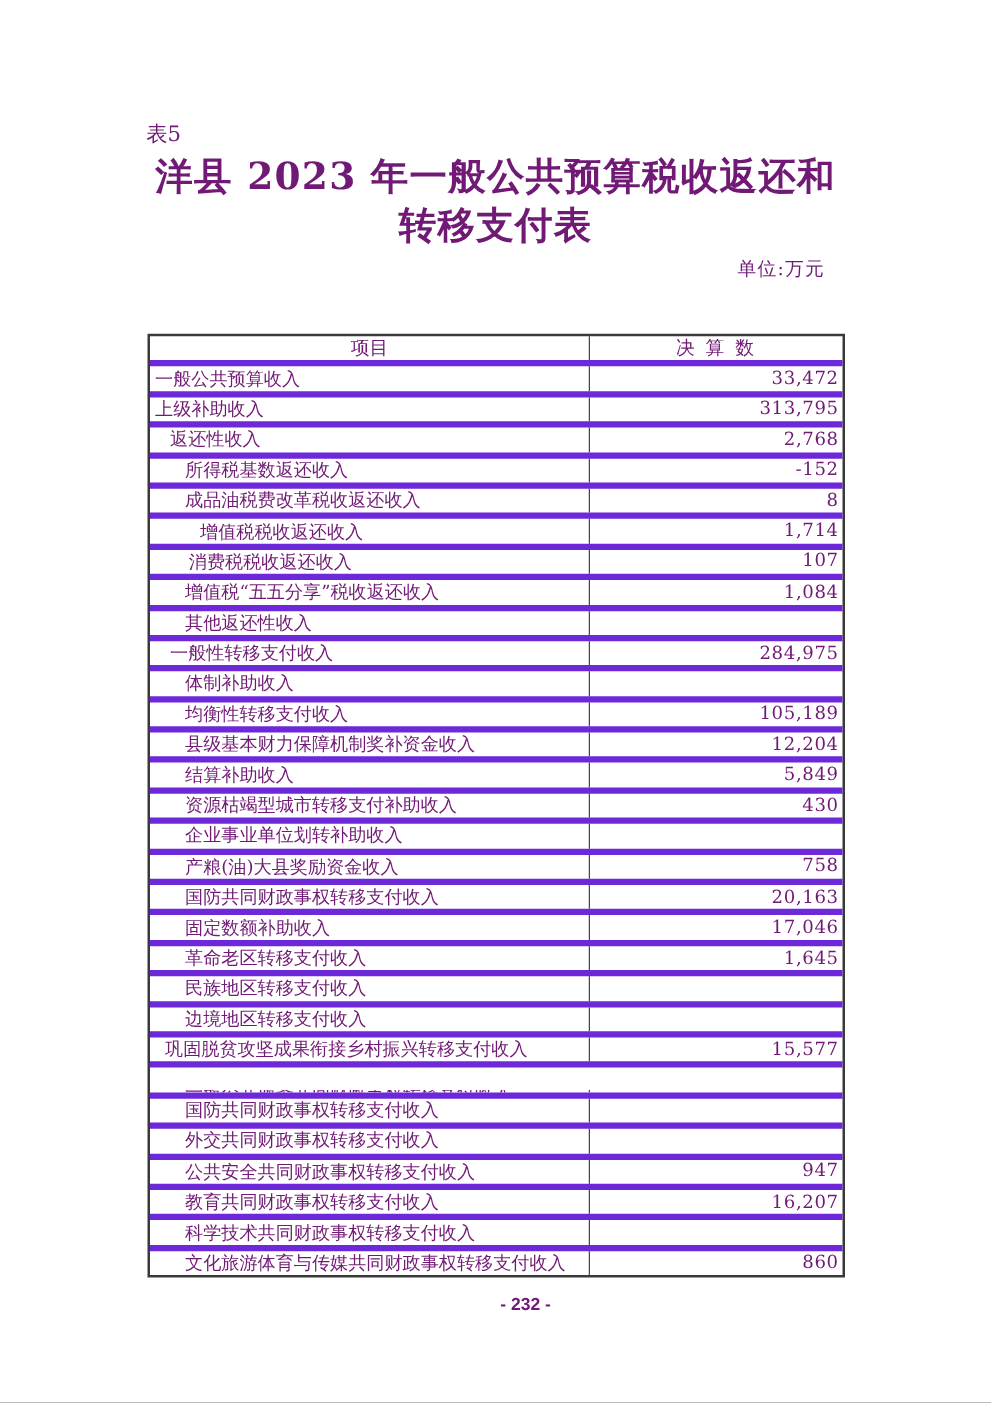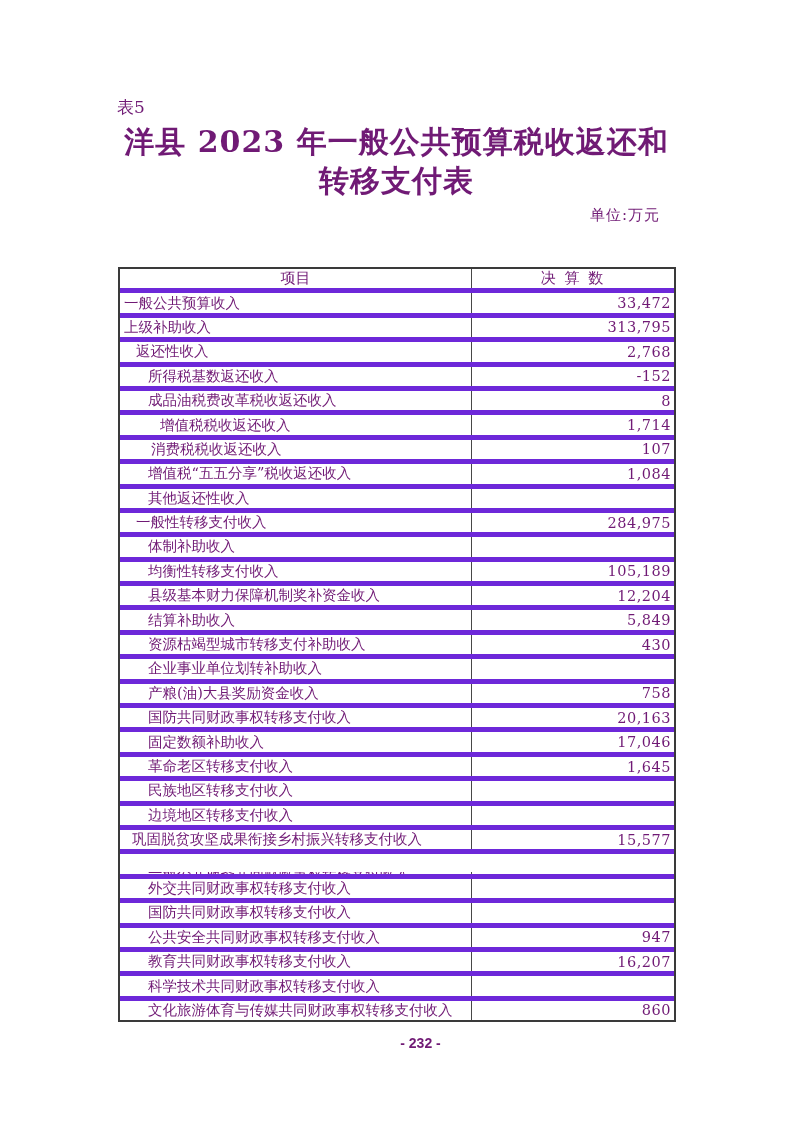--- a/index.html
+++ b/index.html
@@ -182,25 +182,25 @@
       </div>
       <div class="trow">
         <div class="cell c-item" style="padding-left: 12px;">巩固脱贫攻坚成果衔接乡村振兴转移支付收入</div>
         <div class="cell c-val">15,577</div>
       </div>
       <div class="trow">
         <div class="cell c-item" style="padding-left: 28px; margin-top: 18px;">一般公共服务共同财政事权转移支付收入</div>
         <div class="cell c-val"></div>
       </div>
       <div class="trow">
+        <div class="cell c-item" style="padding-left: 28px;">国防共同财政事权转移支付收入</div>
+        <div class="cell c-val"></div>
+      </div>
+      <div class="trow">
         <div class="cell c-item" style="padding-left: 28px;">外交共同财政事权转移支付收入</div>
-        <div class="cell c-val"></div>
-      </div>
-      <div class="trow">
-        <div class="cell c-item" style="padding-left: 28px;">国防共同财政事权转移支付收入</div>
         <div class="cell c-val"></div>
       </div>
       <div class="trow">
         <div class="cell c-item" style="padding-left: 28px;">公共安全共同财政事权转移支付收入</div>
         <div class="cell c-val">947</div>
       </div>
       <div class="trow">
         <div class="cell c-item" style="padding-left: 28px;">教育共同财政事权转移支付收入</div>
         <div class="cell c-val">16,207</div>
       </div>

